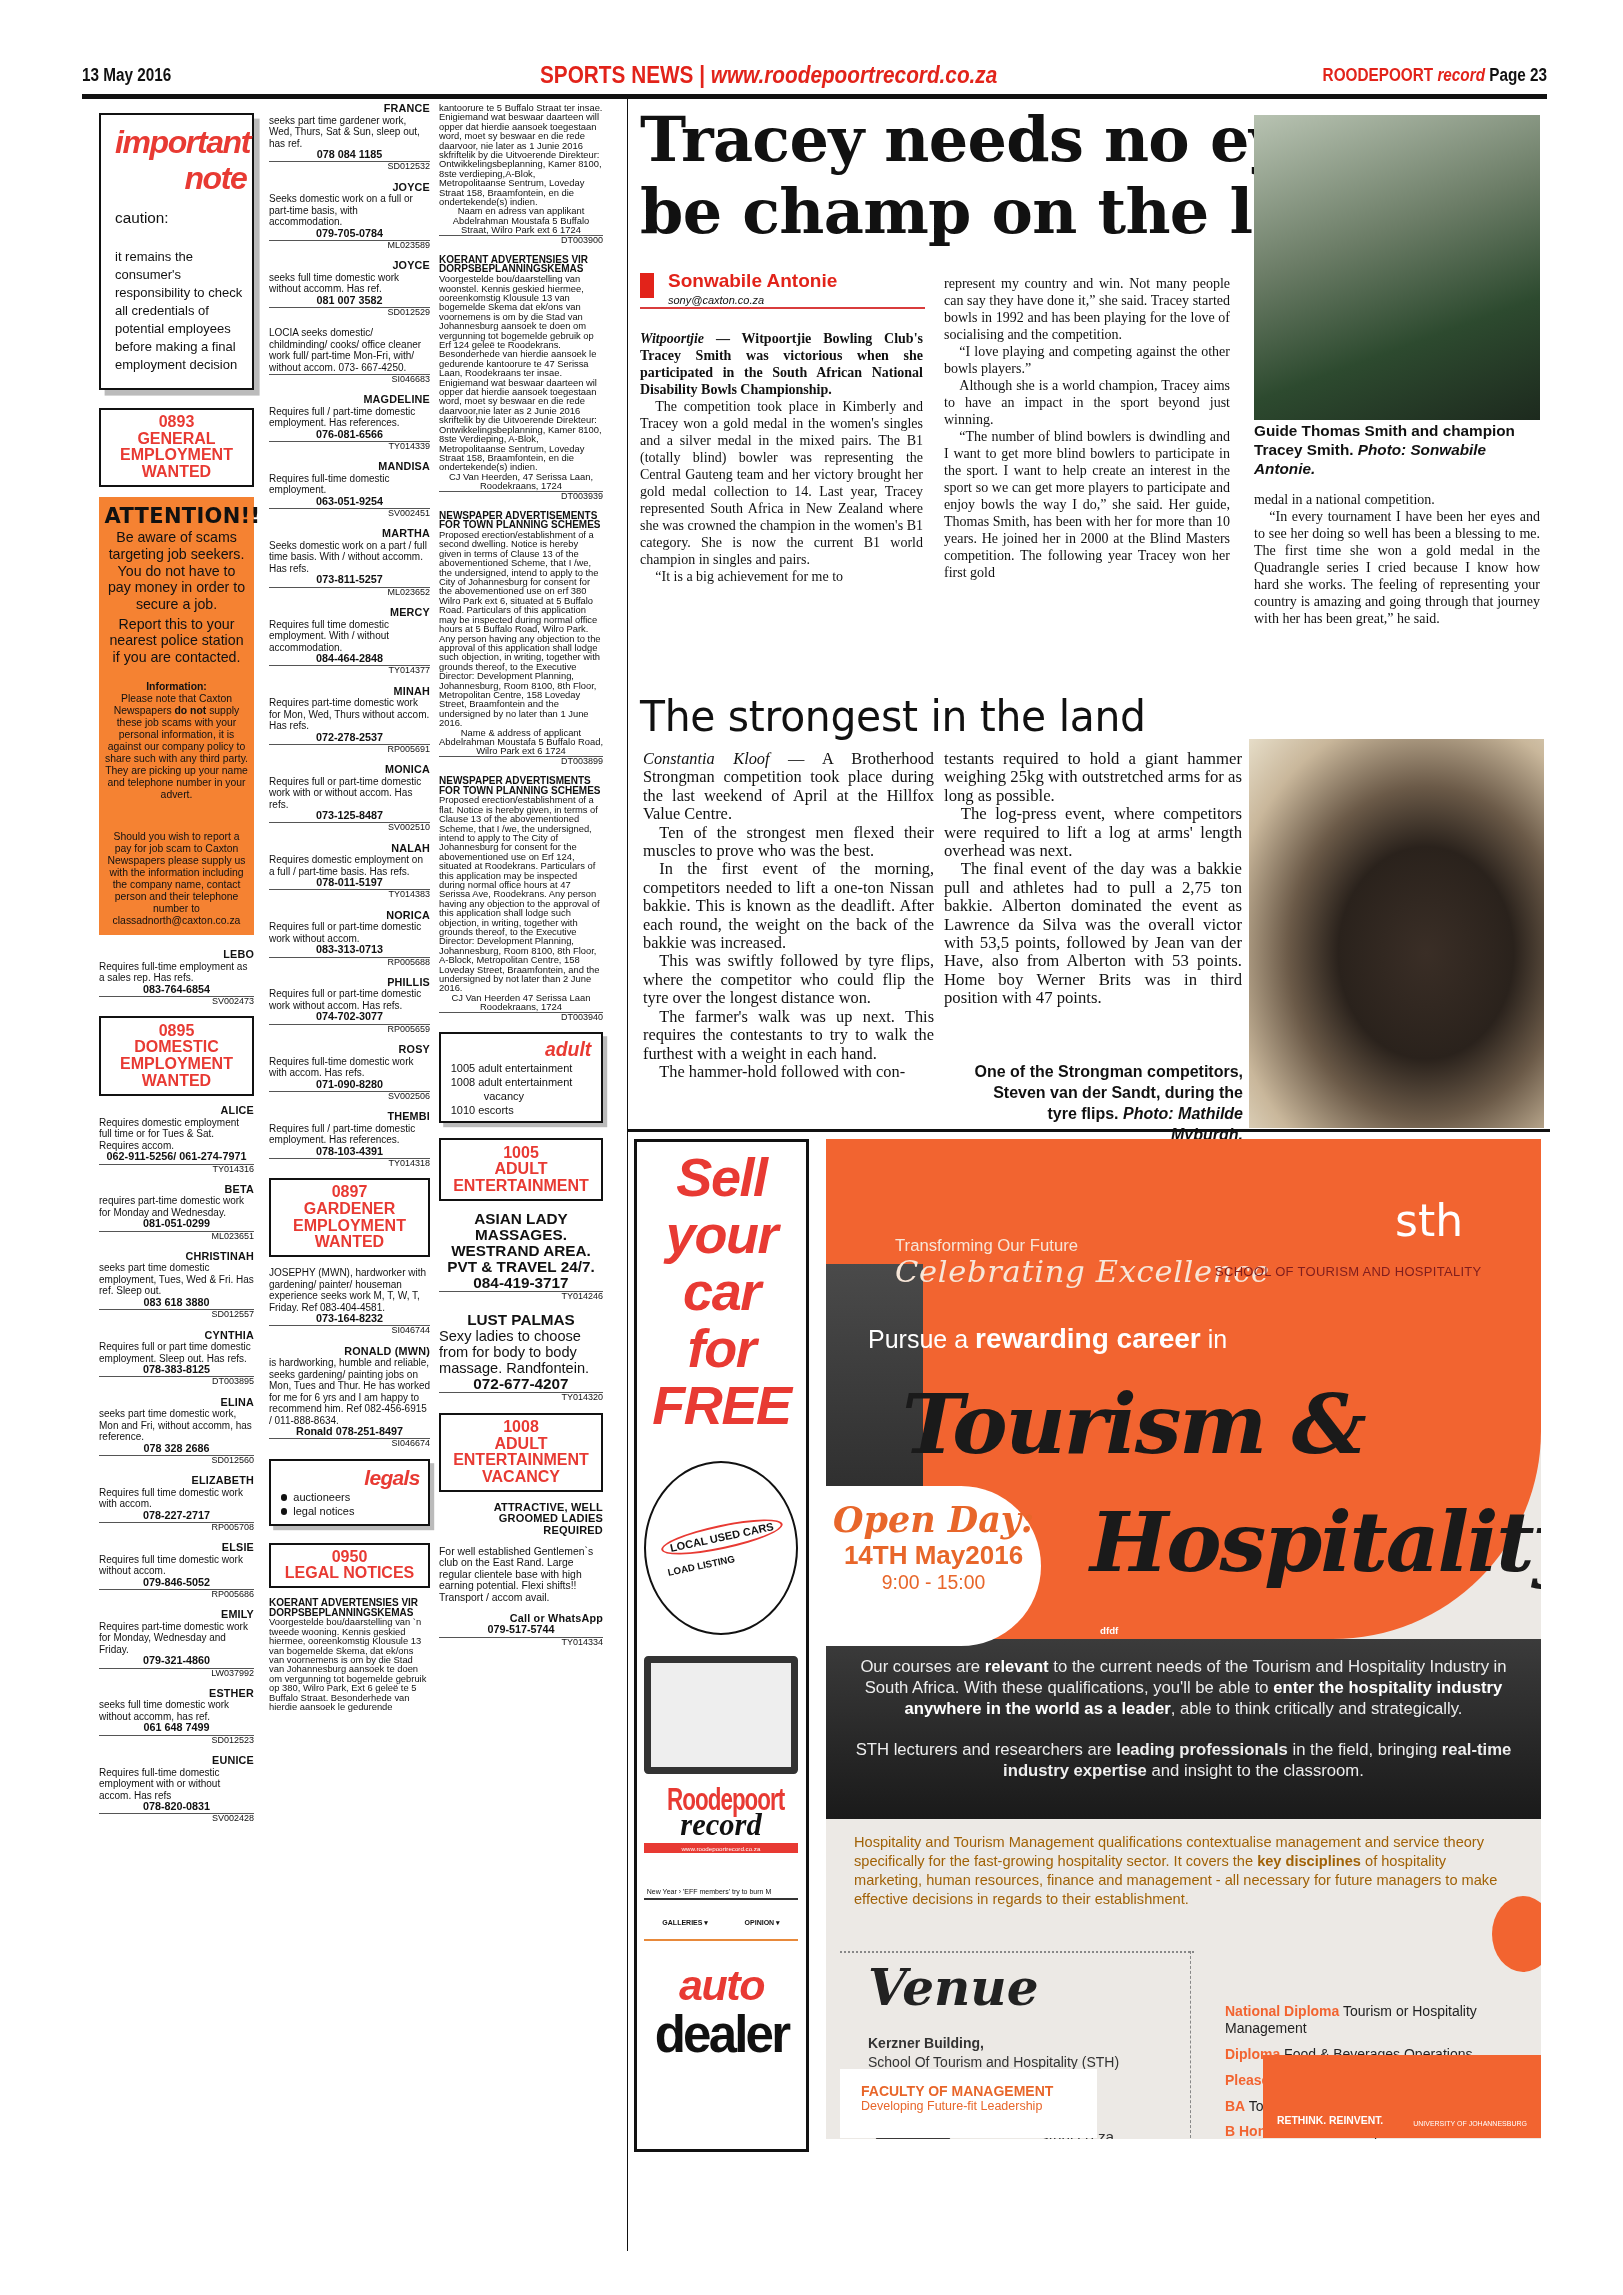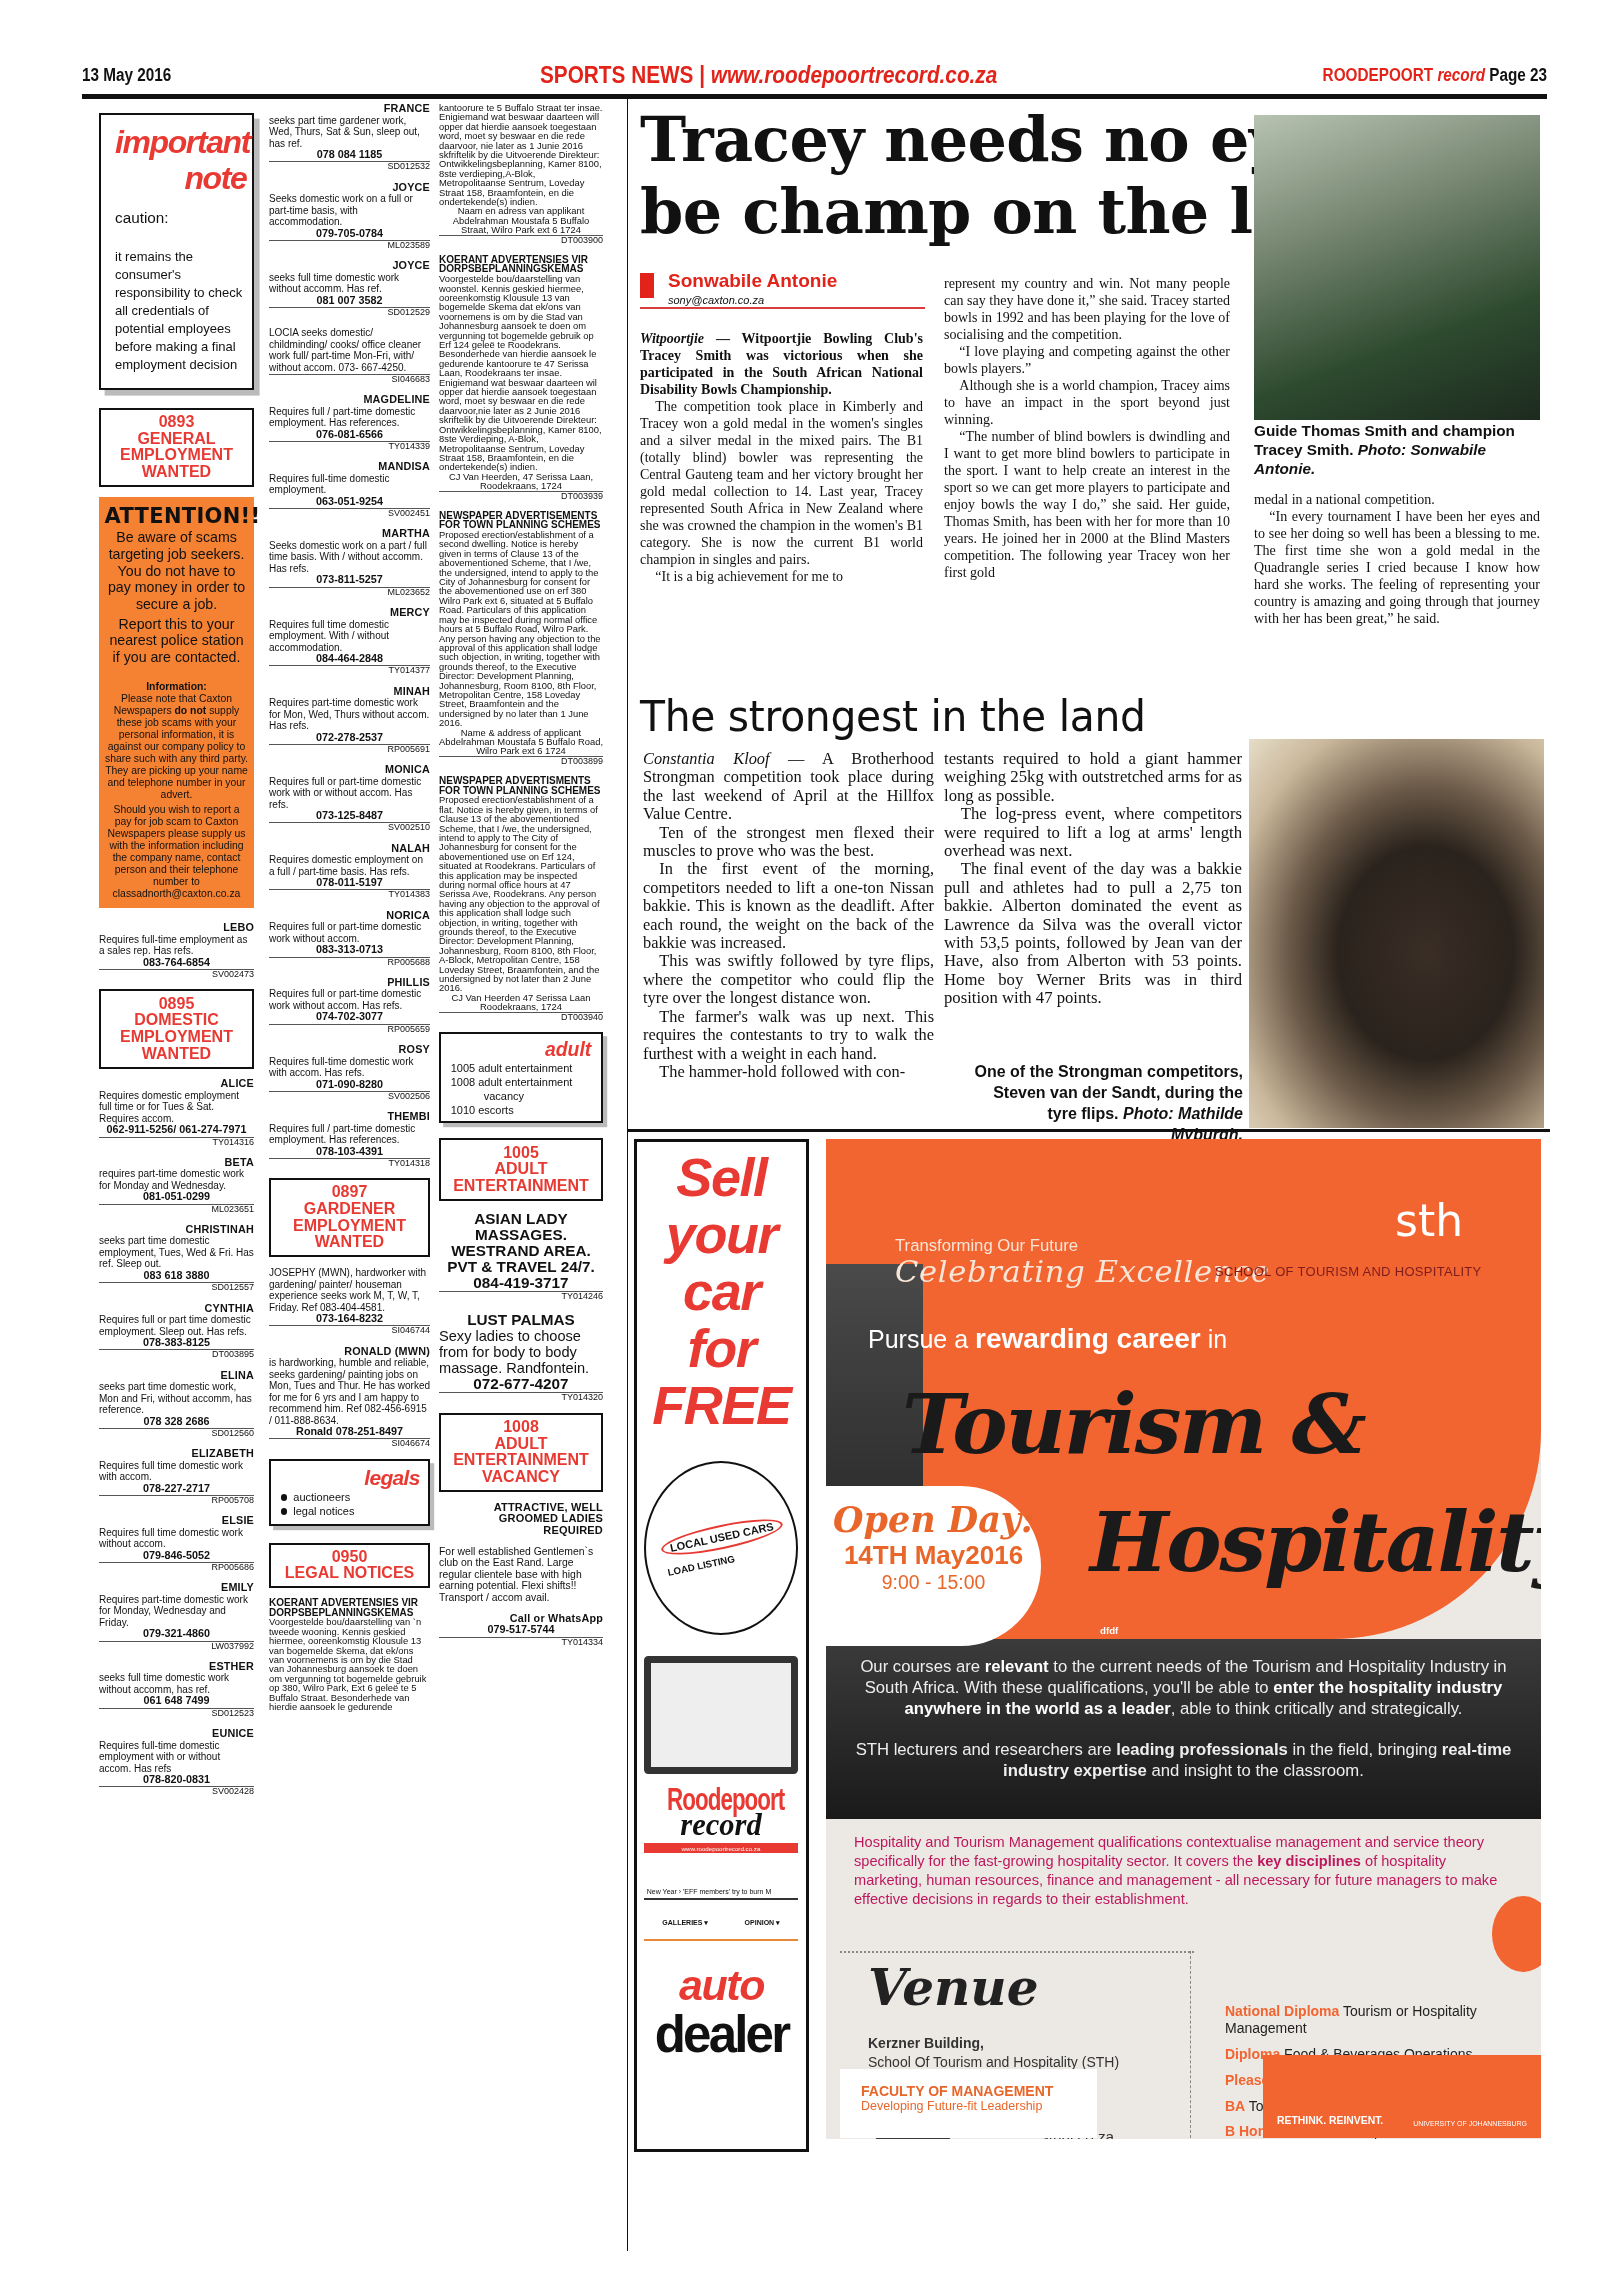--- a/index.html
+++ b/index.html
@@ -97,21 +97,21 @@
 .uj .tour{position:absolute;top:236px;left:76px;color:#1a1a1a;font:italic bold 83px "DejaVu Serif",serif;letter-spacing:-2.1px}
 .uj .hosp{position:absolute;top:354px;left:264px;color:#1a1a1a;font:italic bold 83px "DejaVu Serif",serif;letter-spacing:-2.1px}
 .uj .open{position:absolute;top:347px;left:0;width:215px;height:160px;background:#fff;border-radius:0 83px 83px 0;text-align:center;padding-top:12.5px}
 .uj .open .od{color:#e8662a;font:italic bold 35px "DejaVu Serif",serif}
 .uj .open .dt{color:#e8662a;font:bold 26px "Liberation Sans",sans-serif}
 .uj .open .tm{color:#e8662a;font:19.4px "Liberation Sans",sans-serif}
 .uj .dfdf{position:absolute;top:486px;left:274px;color:#fff;font:bold 9.7px "Liberation Sans",sans-serif}
 .uj .p1{position:absolute;top:517px;left:14px;width:687px;color:#eee;font:16.7px "Liberation Sans",sans-serif;line-height:21px;text-align:center}
 .uj .p1 b{color:#fff}
 .uj .p2{position:absolute;top:600px;left:14px;width:687px;color:#eee;font:16.7px "Liberation Sans",sans-serif;line-height:21px;text-align:center}
-.uj .p3{position:absolute;top:694px;left:28px;width:659px;color:#be185d;font:14.6px "Liberation Sans",sans-serif;line-height:19px}
+.uj .p3{position:absolute;top:694px;left:28px;width:659px;color:#a16207;font:14.6px "Liberation Sans",sans-serif;line-height:19px}
 .uj .pin{position:absolute;top:757px;left:666px;width:62px;height:76px;background:#f26430;border-radius:50%}
 .uj .venue{position:absolute;top:819px;left:42px;font:italic bold 50px "DejaVu Serif",serif;color:#222}
 .uj .addr{position:absolute;top:895px;left:42px;font:14px "Liberation Sans",sans-serif;line-height:19px;color:#333}
 .uj .dots{position:absolute;top:812px;left:14px;width:354px;border-top:2.1px dotted #888}
 .uj .vdots{position:absolute;top:812px;left:364px;height:187px;border-left:1.4px dashed #888}
 .uj .rsvp{position:absolute;top:979px;left:35px;width:104px;height:139px;border-radius:50%;background:#3a3838;color:#fff;font:italic bold 28px "DejaVu Serif",serif;text-align:center;padding-top:42px}
 .uj .contact{position:absolute;top:989px;left:215px;font:15.3px "Liberation Sans",sans-serif;line-height:18px;color:#333}
 .uj .courses{position:absolute;top:864px;left:399px;width:305px;font:14px "Liberation Sans",sans-serif;line-height:17.4px;color:#222}
 .uj .courses div{margin-bottom:8.3px}
 .uj .courses b{color:#f26430}
@@ -145,21 +145,21 @@
       <div>GENERAL</div>
       <div>EMPLOYMENT</div>
       <div>WANTED</div>
   </div>
   <div class="attn">
     <h3>ATTENTION!!</h3>
     <div class="big">Be aware of scams targeting job seekers. You do not have to pay money in order to secure a job.</div>
     <div class="big" style="margin-top:3px">Report this to your nearest police station if you are contacted.</div>
     <div class="info" style="margin-top:15.3px;font-weight:bold">Information:</div>
     <div class="info"><span>Please note that Caxton Newspapers</span> <b>do not</b> <span>supply these job scams with your personal information, it is against our company policy to share such with any third party. They are picking up your name and telephone number in your advert.</span></div>
-    <div class="info" style="margin-top:3px">Should you wish to report a pay for job scam to Caxton Newspapers please supply us with the information including the company name, contact person and their telephone number to classadnorth@caxton.co.za</div>
+    <div class="info" style="margin-top:30px">Should you wish to report a pay for job scam to Caxton Newspapers please supply us with the information including the company name, contact person and their telephone number to classadnorth@caxton.co.za</div>
   </div>
   <div class="ad">
     <div class="nm">LEBO</div>
     <div>Requires full-time employment as a sales rep. Has refs.</div>
     <div class="ph">083-764-6854</div>
     <div class="ref">SV002473</div>
   </div>
   <div class="cat">
     <div>0895</div>
       <div>DOMESTIC</div>

